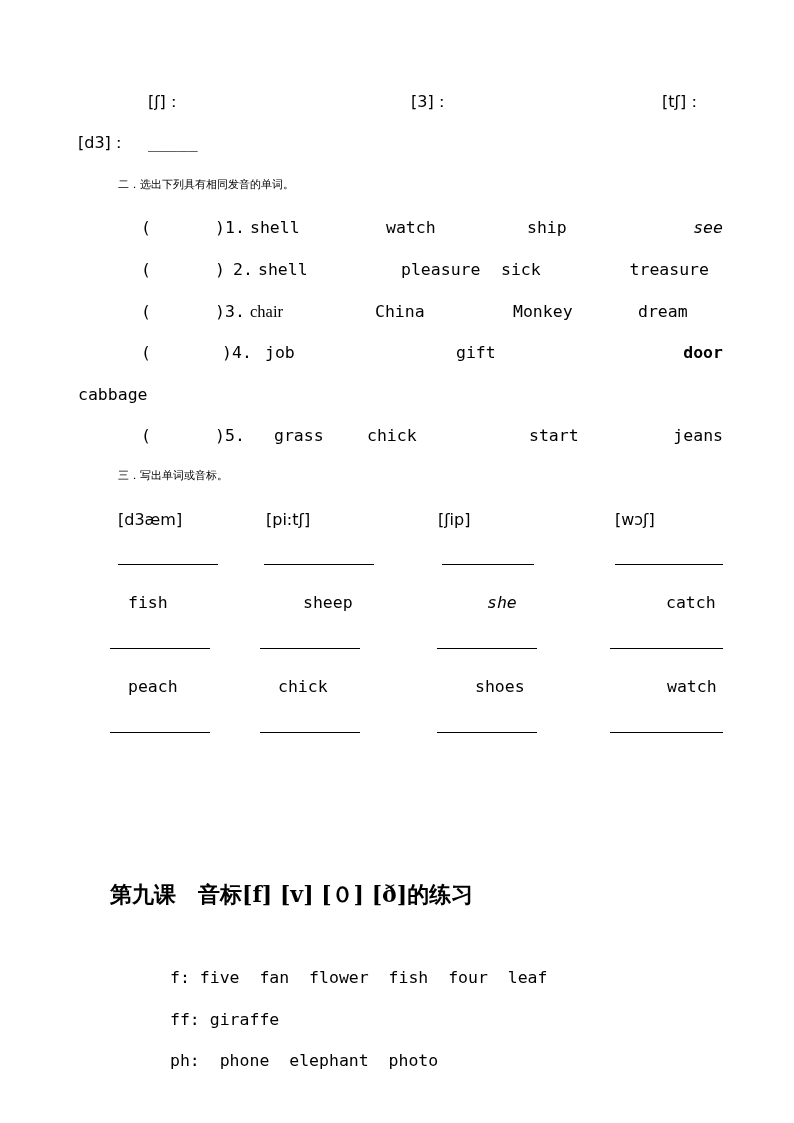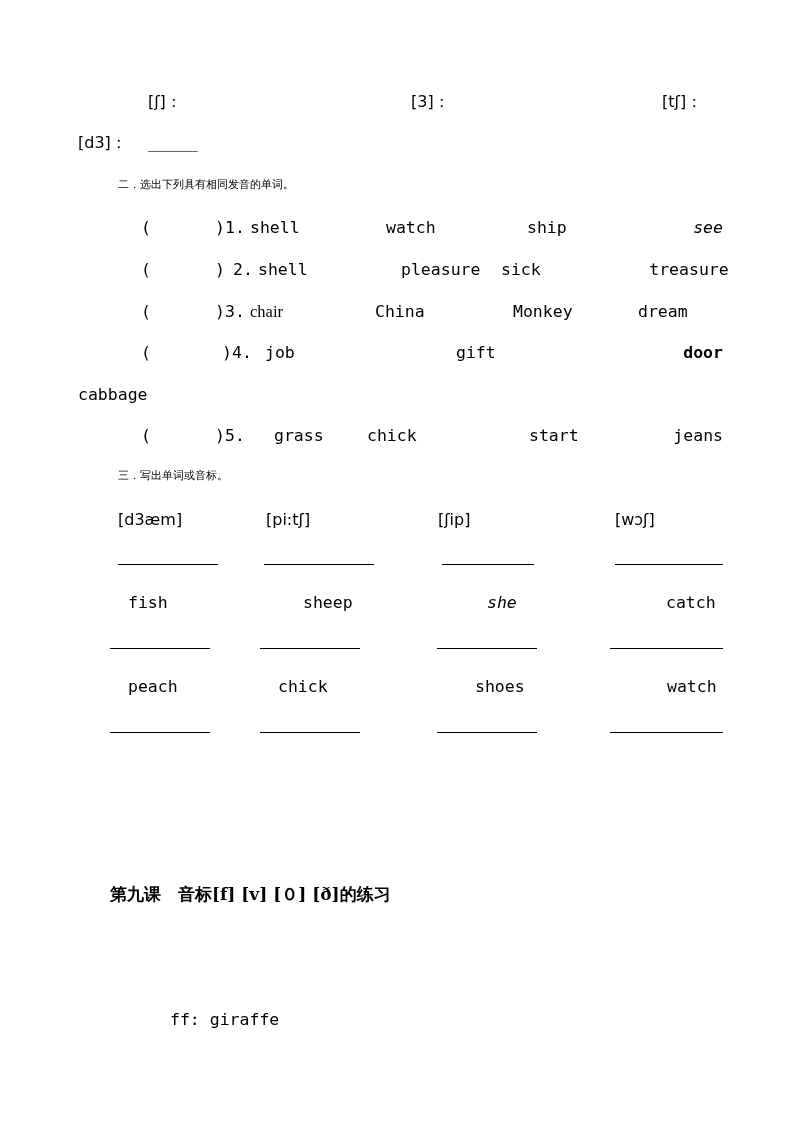--- a/index.html
+++ b/index.html
@@ -79,21 +79,21 @@
   <div class="run mono" style="left:386px; top:218px;">watch</div>
   <div class="run mono" style="left:527px; top:218px;">ship</div>
   <div class="run mono right" style="left:623px; top:218px; width:100px;font-style:italic;">see</div>
 
   <div class="run mono" style="left:141px; top:260px;">(</div>
   <div class="run mono" style="left:215px; top:260px;">)</div>
   <div class="run mono" style="left:233px; top:260px;">2.</div>
   <div class="run mono" style="left:258px; top:260px;">shell</div>
   <div class="run mono" style="left:369px; top:260px;margin-left:32px;">pleasure</div>
   <div class="run mono" style="left:501px; top:260px;">sick</div>
-  <div class="run mono right" style="left:629px; top:260px; width:120px;text-align:center;">treasure</div>
+  <div class="run mono right" style="left:589px; top:260px; width:120px;">treasure</div>
 
   <div class="run mono" style="left:141px; top:302px;">(</div>
   <div class="run mono" style="left:215px; top:302px;">)</div>
   <div class="run mono" style="left:225px; top:302px;">3.</div>
   <div class="run mono" style="left:250px; top:302px;font-family:Liberation Serif, serif;">chair</div>
   <div class="run mono" style="left:375px; top:302px;">China</div>
   <div class="run mono" style="left:513px; top:302px;">Monkey</div>
   <div class="run mono" style="left:638px; top:302px;">dream</div>
 
   <div class="run mono" style="left:141px; top:343px;">(</div>
@@ -135,20 +135,22 @@
   <div class="run mono" style="left:475px; top:677px;">shoes</div>
   <div class="blank" style="left:437px; top:732px; width:100px;"></div>
 
   <div class="run mono ipa" style="left:615px; top:510px;">[wɔʃ]</div>
   <div class="blank" style="left:615px; top:564px; width:108px;"></div>
   <div class="run mono" style="left:666px; top:593px;">catch</div>
   <div class="blank" style="left:610px; top:648px; width:113px;"></div>
   <div class="run mono" style="left:667px; top:677px;">watch</div>
   <div class="blank" style="left:610px; top:732px; width:113px;"></div>
 
-  <div class="run serif-cn bold" style="left:110px; top:884px; font-size:17px;">第九课　音标[f] [v] [０] [ð]的练习</div>
+  <div class="run serif-cn bold" style="left:110px; top:884px; font-size:22px;">第九课　音标[f] [v] [０] [ð]的练习</div>
 
 
+  <div class="run mono" style="left:170px; top:968px;">f: five  fan  flower  fish  four  leaf</div>
 
   <div class="run mono" style="left:170px; top:1010px;">ff: giraffe</div>
 
+  <div class="run mono" style="left:170px; top:1051px;">ph:  phone  elephant  photo</div>
 
 </div>
 
 </body></html>

